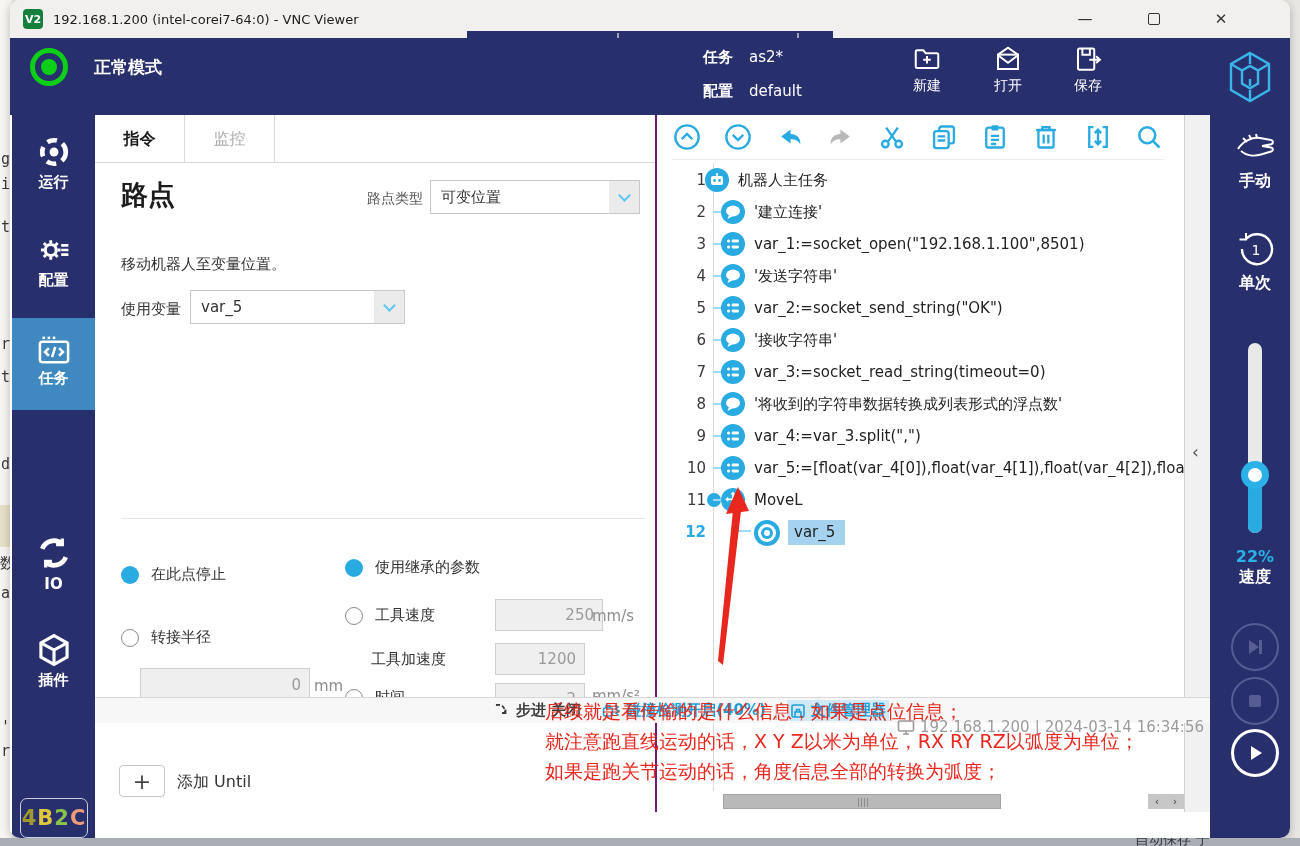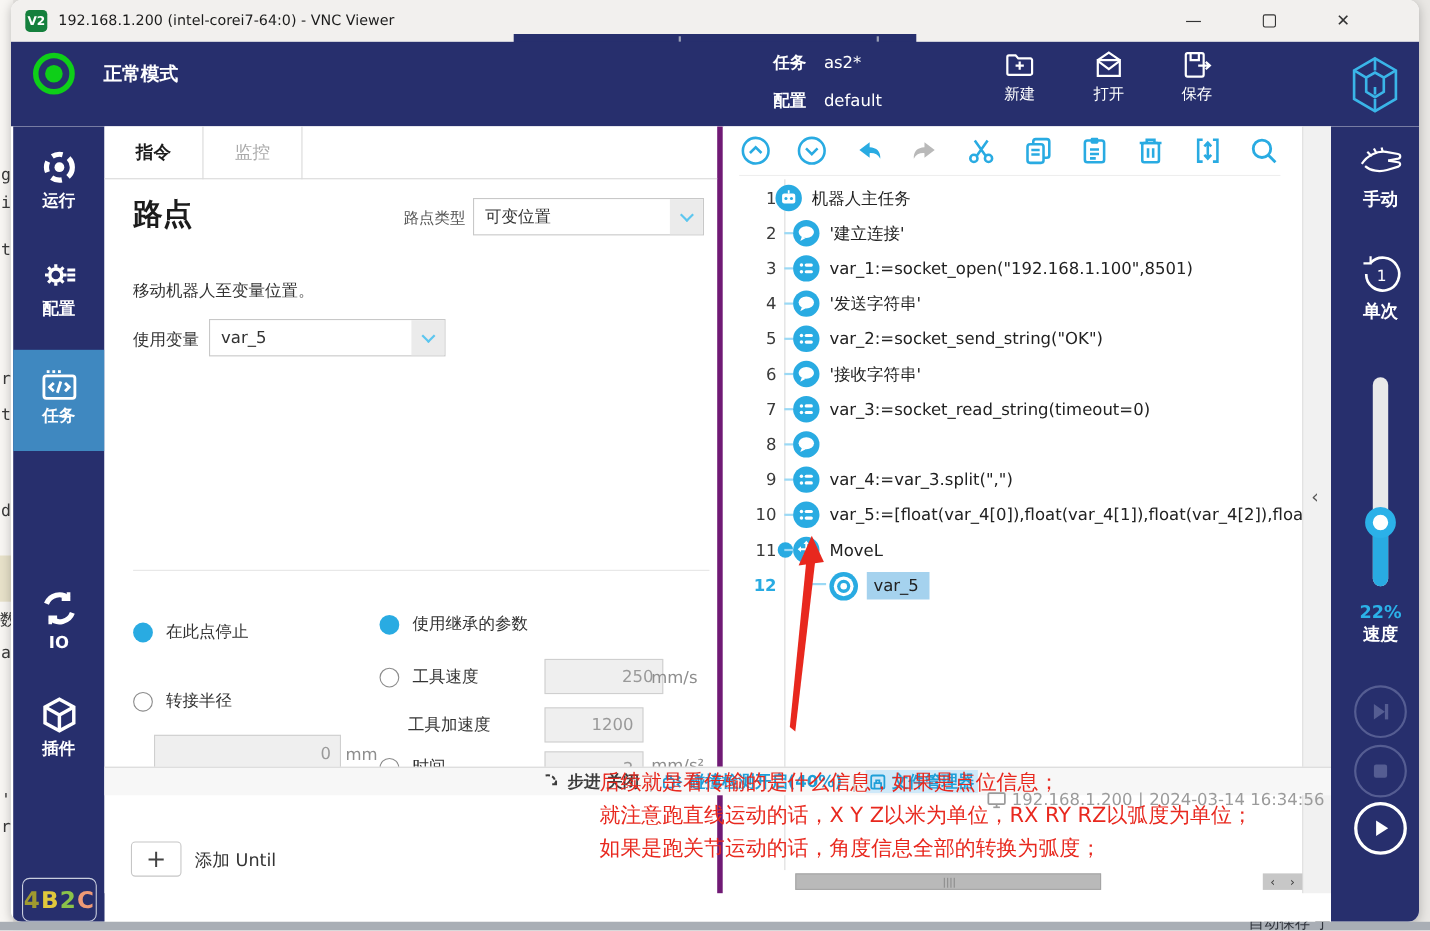--- a/index.html
+++ b/index.html
@@ -36,21 +36,21 @@
   .lsidebar { position:absolute; left:2px; top:115px; width:83px; height:723px; background:#272f6d; }
   .nav-item { position:absolute; left:0; width:83px; text-align:center; color:#fff; }
   .nav-item .lbl { font-size:15px; font-weight:bold; margin-top:4px; }
   .nav-item svg { margin:0 auto; }
   .nav-active { background:#3f88c0; }
   .badge-4b2c { position:absolute; left:8px; top:683px; width:68px; height:40px; border:1.5px solid #c9cede; border-radius:7px; display:flex; align-items:center; justify-content:center; font-size:21px; font-weight:bold; letter-spacing:1px; }
   .badge-4b2c span:nth-child(1){color:#a09a2f;} .badge-4b2c span:nth-child(2){color:#e0c83c;}
   .badge-4b2c span:nth-child(3){color:#8bc34a;} .badge-4b2c span:nth-child(4){color:#ef9a76;}
 
   
-  .main { position:absolute; left:85px; top:115px; width:562px; height:697px; background:#fff; border-right:5px solid #701a75; }
+  .main { position:absolute; left:85px; top:115px; width:562px; height:697px; background:#fff; border-right:2px solid #701a75; }
   .tabbar { position:absolute; left:0; top:0; width:100%; height:48px; border-bottom:1px solid #d9d9d9; display:flex; }
   .tab { width:90px; height:48px; display:flex; align-items:center; justify-content:center; font-size:16px; border-right:1px solid #d9d9d9; }
   .tab.active { color:#1c1c1c; font-weight:bold; }
   .tab.inactive { color:#aaa; }
   .ptitle { position:absolute; left:26px; top:62px; font-size:27px; font-weight:bold; color:#1c1c1c; }
   .flabel { font-size:14px; color:#555; }
   .selbox { position:absolute; background:#fff; border:1px solid #c8c8c8; display:flex; align-items:center; font-size:15px; color:#333; }
   .selbox .val { padding-left:10px; flex:1; }
   .selbox .chev { width:30px; height:100%; background:#ebebeb; display:flex; align-items:center; justify-content:center; }
   .chev-g { width:9px; height:9px; border-right:2px solid #5cc6ef; border-bottom:2px solid #5cc6ef; transform:rotate(45deg); margin-top:-4px; }
@@ -461,20 +461,21 @@
     </div>
 
     <div class="trow" style="top:273px;">
       <span class="tnum">8</span>
       <span class="tconn" style="width:8px;"></span>
       <svg class="ticon" style="left:62px;" width="26" height="26" viewBox="0 0 26 26">
           <circle cx="13" cy="13" r="12" fill="#29abe2"></circle>
           <ellipse cx="13" cy="12" rx="7" ry="5.4" fill="#fff"></ellipse>
           <path d="M9 16l-1.5 4 5-2.7z" fill="#fff"></path>
         </svg>
+      <span class="ttext">'将收到的字符串数据转换成列表形式的浮点数'</span>
     </div>
 
     <div class="trow" style="top:305px;">
       <span class="tnum">9</span>
       <span class="tconn" style="width:8px;"></span>
       <svg class="ticon" style="left:62px;" width="26" height="26" viewBox="0 0 26 26">
           <circle cx="13" cy="13" r="12" fill="#29abe2"></circle>
           <circle cx="8.6" cy="10" r="1.6" fill="#fff"></circle>
           <rect x="11.5" y="8.6" width="7.5" height="2.8" rx="1.4" fill="#fff"></rect>
           <circle cx="8.6" cy="16" r="1.6" fill="#fff"></circle>

